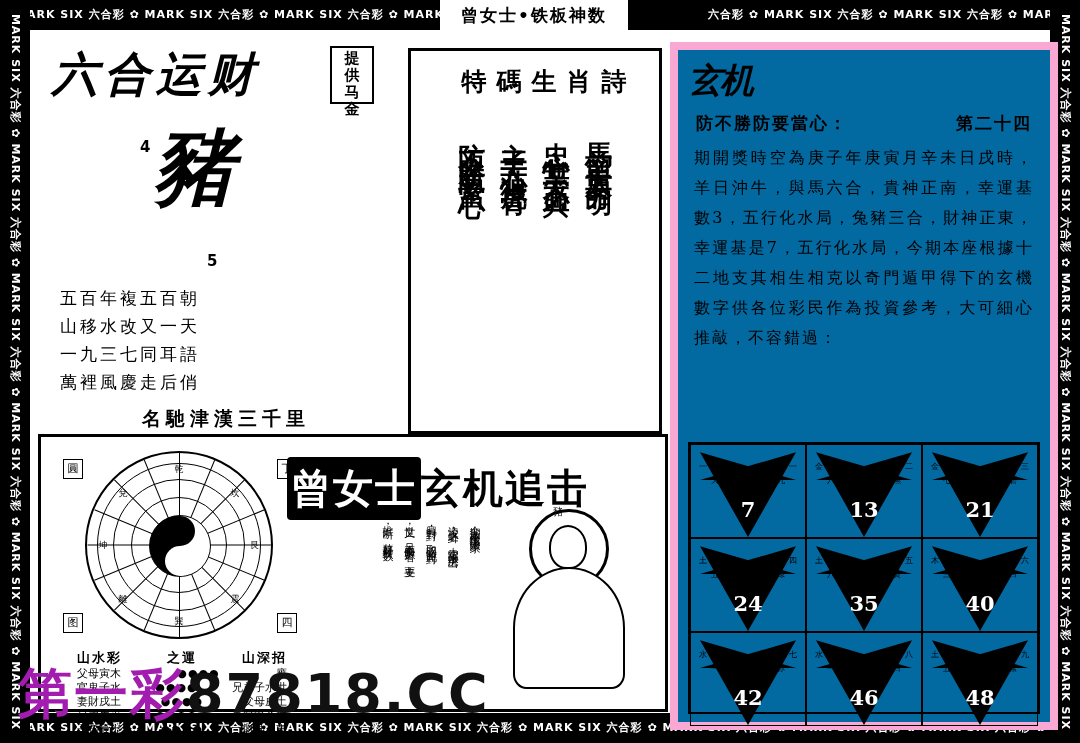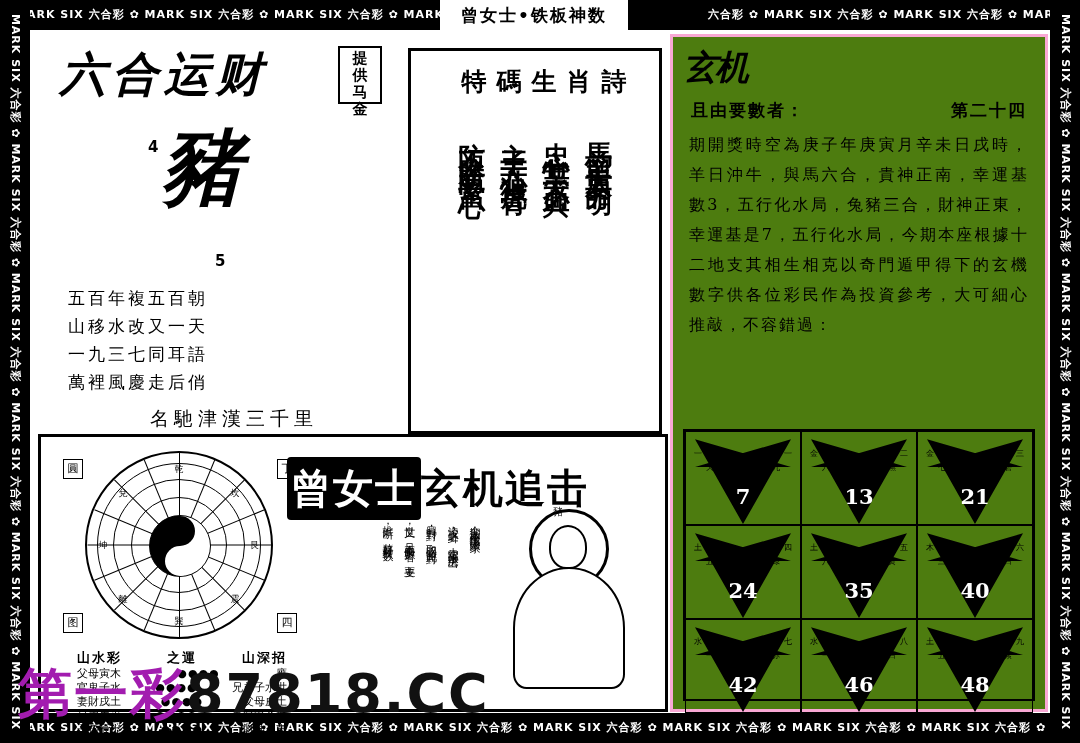--- a/index.html
+++ b/index.html
@@ -23,21 +23,21 @@
   .canvas{position:absolute;left:30px;top:30px;width:1020px;height:683px;background:#fff;}
 
   
   .top-title{
     position:absolute;left:440px;top:0px;width:188px;height:30px;background:#fff;color:#000;
     font-family:"DejaVu Serif","Liberation Serif",serif;font-weight:bold;font-size:17px;
     text-align:center;line-height:30px;letter-spacing:2px;
   }
 
   
-  .panel-left{position:absolute;left:10px;top:4px;width:360px;height:400px;}
+  .panel-left{position:absolute;left:2px;top:4px;width:360px;height:400px;}
   .lp-title{
     position:absolute;left:20px;top:10px;font-family:"DejaVu Serif","Liberation Serif",serif;
     font-size:46px;font-weight:bold;letter-spacing:6px;font-style:italic;
   }
   .lp-badge{
     position:absolute;right:18px;top:12px;border:2px solid #000;width:40px;height:52px;
     font-family:"DejaVu Serif","Liberation Serif",serif;font-size:15px;font-weight:bold;
     line-height:17px;text-align:center;padding-top:2px;
   }
   .lp-big{
@@ -47,21 +47,21 @@
   .lp-num4{position:absolute;left:108px;top:104px;font-size:15px;font-weight:bold;}
   .lp-num5{position:absolute;left:175px;top:218px;font-size:15px;font-weight:bold;}
   .lp-verse{
     position:absolute;top:250px;font-family:"DejaVu Serif","Liberation Serif",serif;
     font-size:17px;line-height:28px;letter-spacing:3px;
   }
   .lp-verse.c1{left:28px;}
   .lp-verse.c2{left:200px;}
   .lp-foot{
     position:absolute;left:110px;top:372px;font-family:"DejaVu Serif","Liberation Serif",serif;
-    font-size:19px;letter-spacing:5px;font-weight:normal;
+    font-size:19px;letter-spacing:5px;font-weight:bold;
   }
 
   
   .panel-poem{
     position:absolute;left:378px;top:18px;width:248px;height:380px;border:3px solid #000;background:#fff;
   }
   .poem-title{
     text-align:center;font-family:"DejaVu Serif","Liberation Serif",serif;font-weight:bold;
     font-size:25px;letter-spacing:10px;margin-top:14px;margin-left:28px;
   }
@@ -69,21 +69,21 @@
     position:absolute;left:0;top:70px;width:248px;height:300px;
     display:flex;flex-direction:row-reverse;justify-content:center;gap:14px;
   }
   .poem-col{
     writing-mode:vertical-rl;text-orientation:upright;
     font-family:"DejaVu Serif","Liberation Serif",serif;font-size:27px;font-weight:bold;
     letter-spacing:8px;line-height:1.05;
   }
 
   
-  .panel-right{position:absolute;left:640px;top:4px;width:372px;height:672px;border:3px solid #f9a8d4;background:#4d7c0f;}
+  .panel-right{position:absolute;left:640px;top:12px;width:372px;height:672px;border:8px solid #f9a8d4;background:#0369a1;}
   .rp-head{position:relative;height:60px;}
   .rp-brush{
     position:absolute;left:10px;top:8px;font-family:"DejaVu Serif","Liberation Serif",serif;
     font-size:34px;font-weight:bold;font-style:italic;letter-spacing:-2px;
   }
   .rp-title{
     position:absolute;right:12px;top:6px;font-family:"DejaVu Serif","Liberation Serif",serif;
     font-size:34px;font-weight:bold;letter-spacing:3px;
   }
   .rp-subrow{display:flex;justify-content:space-between;padding:2px 18px 0 18px;
@@ -214,21 +214,21 @@
         <div class="poem-col">主子弄心狼虎骨</div>
         <div class="poem-col">防不勝防要當心</div>
       </div>
     </div>
 
     <div class="panel-right">
       <div class="rp-head">
         <div class="rp-brush">玄机</div>
       </div>
       <div class="rp-subrow">
-        <span>且由要數者：</span>
+        <span>防不勝防要當心：</span>
         <span>第二十四</span>
       </div>
       <div class="rp-text">期開獎時空為庚子年庚寅月辛未日戌時，羊日沖牛，與馬六合，貴神正南，幸運基數3，五行化水局，兔豬三合，財神正東，幸運基是7，五行化水局，今期本座根據十二地支其相生相克以奇門遁甲得下的玄機數字供各位彩民作為投資參考，大可細心推敲，不容錯過：</div>
 
       <div class="stars-grid">
         <div class="star-cell">
           <span class="star-lbl sl-tl">一</span>
           <span class="star-lbl sl-tr">一</span>
           <span class="star-lbl sl-bl">天</span>
           <span class="star-lbl sl-br">九</span>

